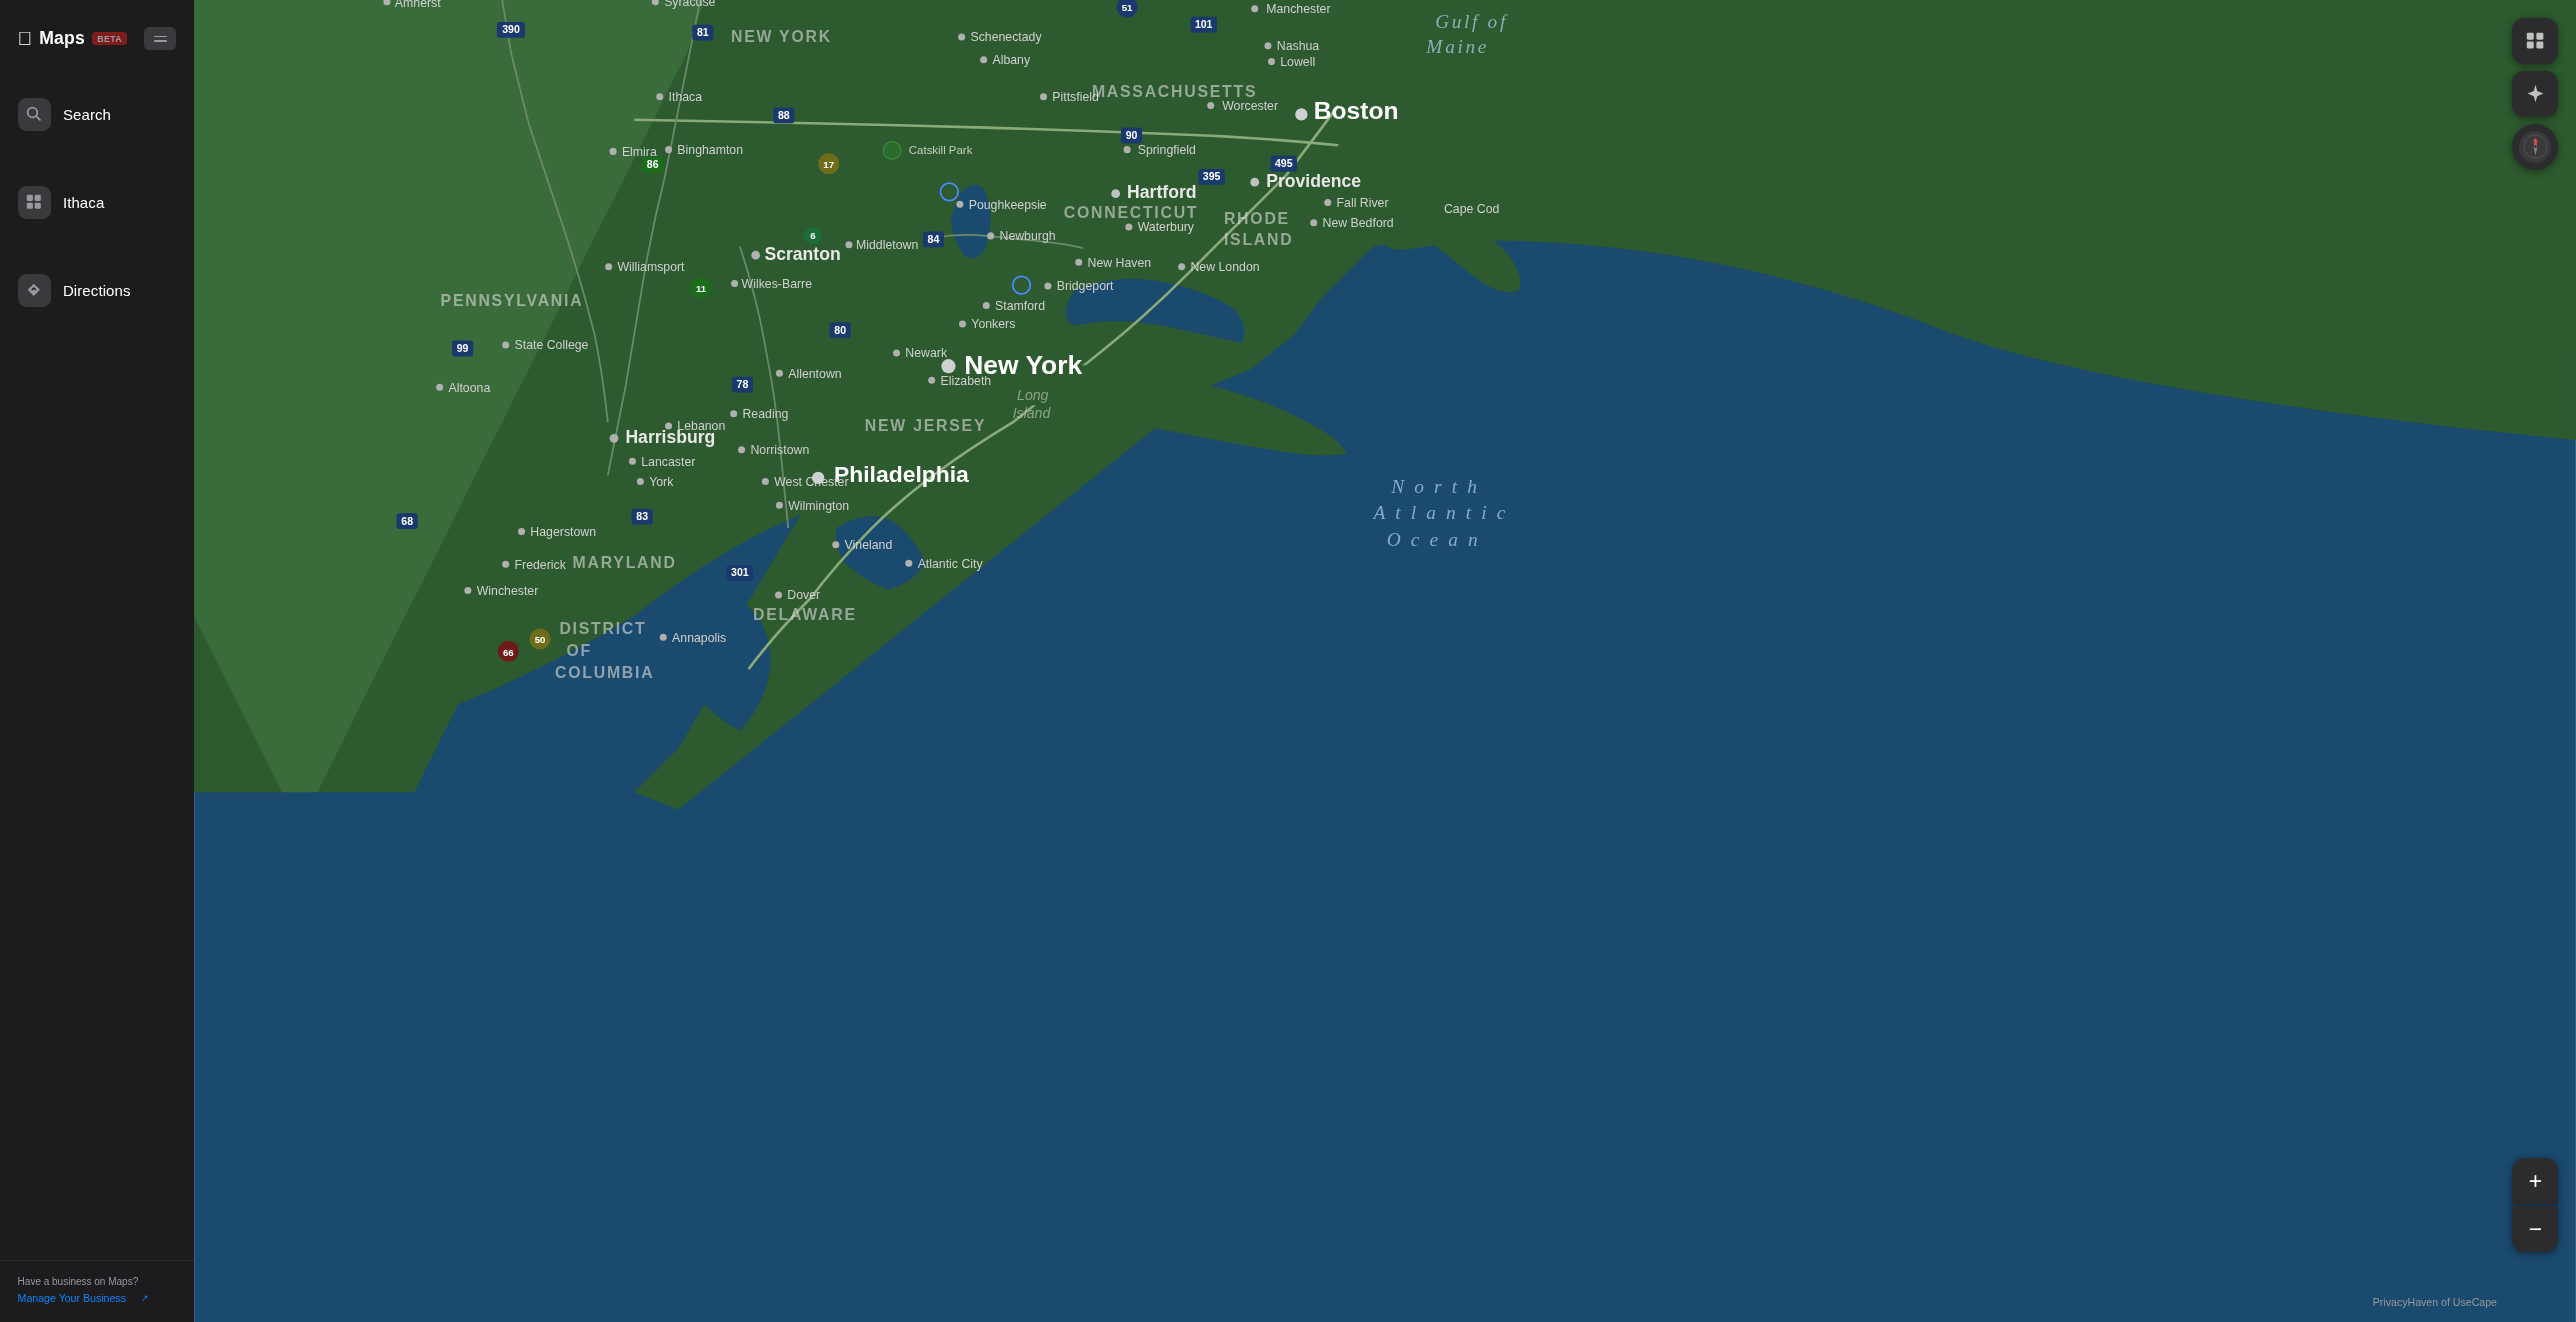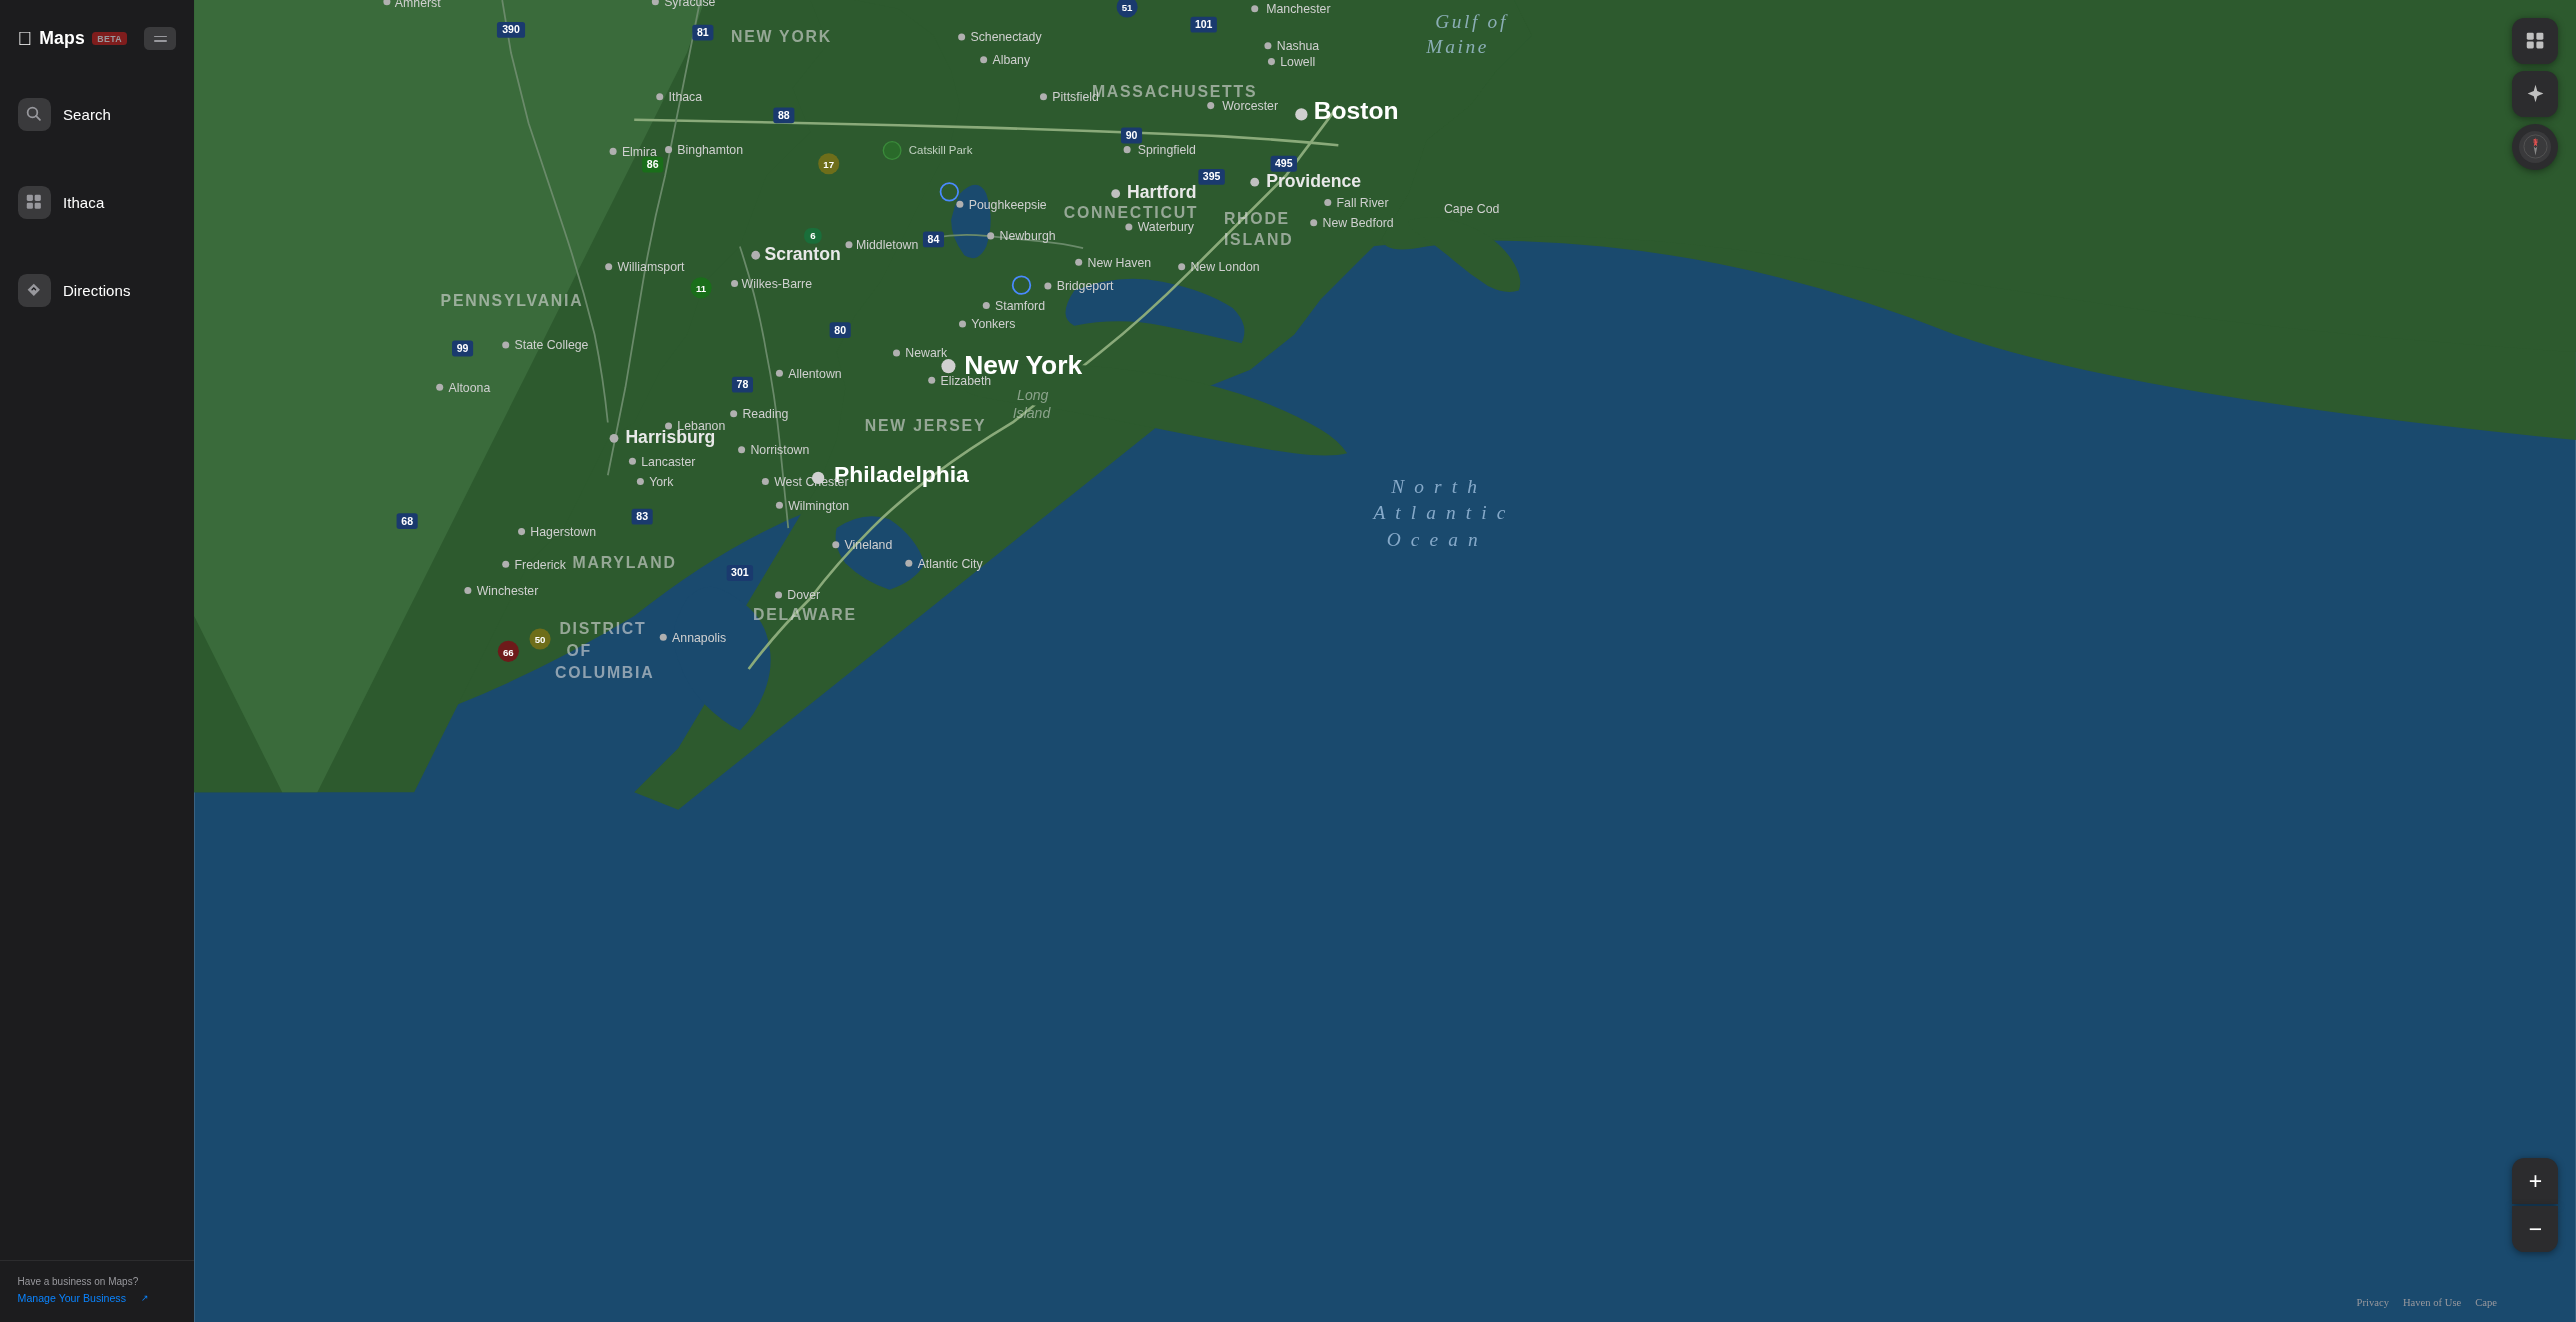--- a/index.html
+++ b/index.html
@@ -247,23 +247,21 @@
     .zoom-btn.zoom-out {
       border-radius: 0 0 12.3px 12.3px;
     }
 
     
     .map-footer {
       position: absolute;
       bottom: 14px;
       right: 79px;
       display: flex;
-      gap: 14px;
       align-items: flex-start;
-      font-family: Liberation Serif, serif;
     }
 
     .footer-link {
       color: #98989d;
       font-size: 10.6px;
       cursor: pointer;
       text-decoration: none;
     }
   </style>
 </head>

